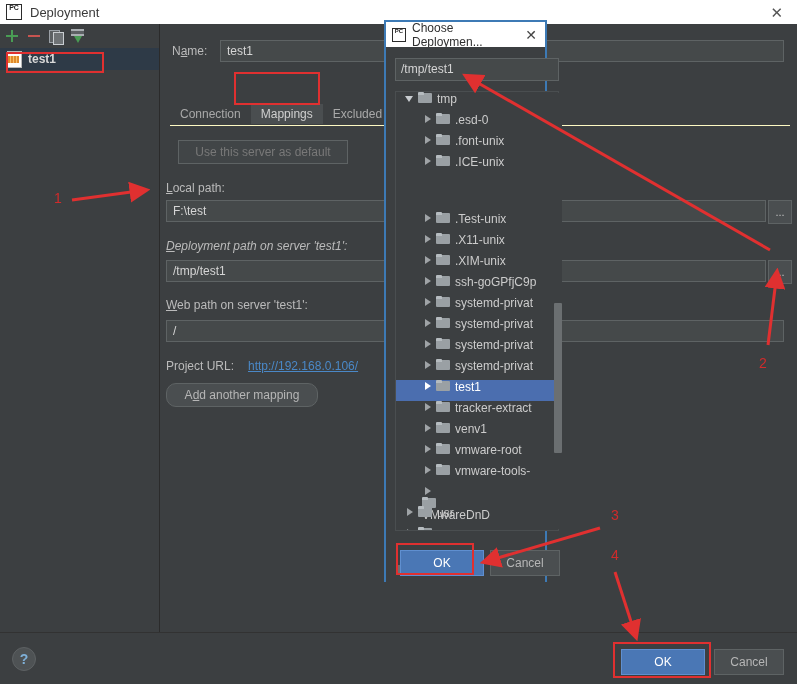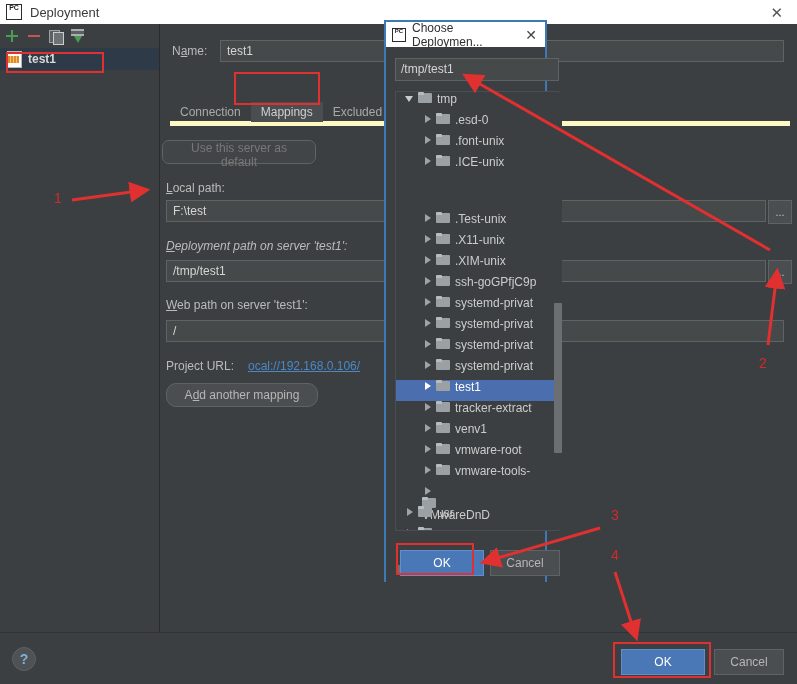--- a/index.html
+++ b/index.html
@@ -111,38 +111,38 @@
   .textfield {
     background: #45494a; border: 1px solid #5e6364; color: #d5d5d5;
     height: 22px; line-height: 20px; padding: 0 6px; font-size: 12px;
     font-family: "Liberation Sans", sans-serif;
   }
   #name-field { width: 564px; }
 
   .tabstrip {
     position: absolute; left: 10px; top: 78px; width: 620px; height: 24px;
     display: flex; align-items: center; gap: 0px;
-    border-bottom: 5px solid #fef9c3;
+    border-bottom: 1px solid #fef9c3;
   }
   .tab {
     padding: 3px 10px; color: #a9a9a9; cursor: pointer; font-size: 12px;
   }
   .tab.active { color: #cfcfcf; background: #4a4e50; }
 
   #pane {
     position: absolute; left: 0; top: 102px; width: 637px; height: 506px;
   }
   .btn {
     background: #4a4e50; border: 1px solid #5e6364; color: #b6b6b6;
     height: 24px; padding: 0 10px; font-size: 12px; cursor: pointer;
     font-family: "Liberation Sans", sans-serif;
   }
   .btn[disabled], .btn.disabled { color: #787878; background: #414547; cursor: default; }
 
-  #use-default { position: absolute; left: 2px; top: 14px; width: 154px; border-radius: 7px; }
+  #use-default { position: absolute; left: 18px; top: 14px; width: 170px; }
 
   .fieldlabel { position: absolute; color: #bbbbbb; font-size: 12px; }
   .fieldbox   { position: absolute; }
   .dots-btn {
     position: absolute; width: 24px; height: 24px;
     background: #4a4e50; border: 1px solid #5e6364; color: #c0c0c0;
     font-size: 11px; line-height: 22px; text-align: center; cursor: pointer;
   }
 
   #lbl-local   { left: 6px; top: 55px; }
@@ -320,21 +320,21 @@
     <div id="dots-local" class="dots-btn">...</div>
 
     <div id="lbl-deploy" class="fieldlabel"><span class="u">D</span>eployment path on server 'test1':</div>
     <div id="fld-deploy" class="textfield fieldbox">/tmp/test1</div>
     <div id="dots-deploy" class="dots-btn">...</div>
 
     <div id="lbl-web" class="fieldlabel"><span class="u">W</span>eb path on server 'test1':</div>
     <div id="fld-web" class="textfield fieldbox">/</div>
 
     <div id="lbl-project" class="fieldlabel">Project URL:</div>
-    <div id="project-url">ocal://192.168.0.106/</div>
+    <div id="project-url">http://192.168.0.106/</div>
 
     <button id="add-mapping" class="btn">A<span class="u">d</span>d another mapping</button>
   </div>
 </div>
 
 <div id="bottombar">
   <div id="help-icon">?</div>
   <button id="main-ok">OK</button>
   <button id="main-cancel" class="btn">Cancel</button>
 </div>

